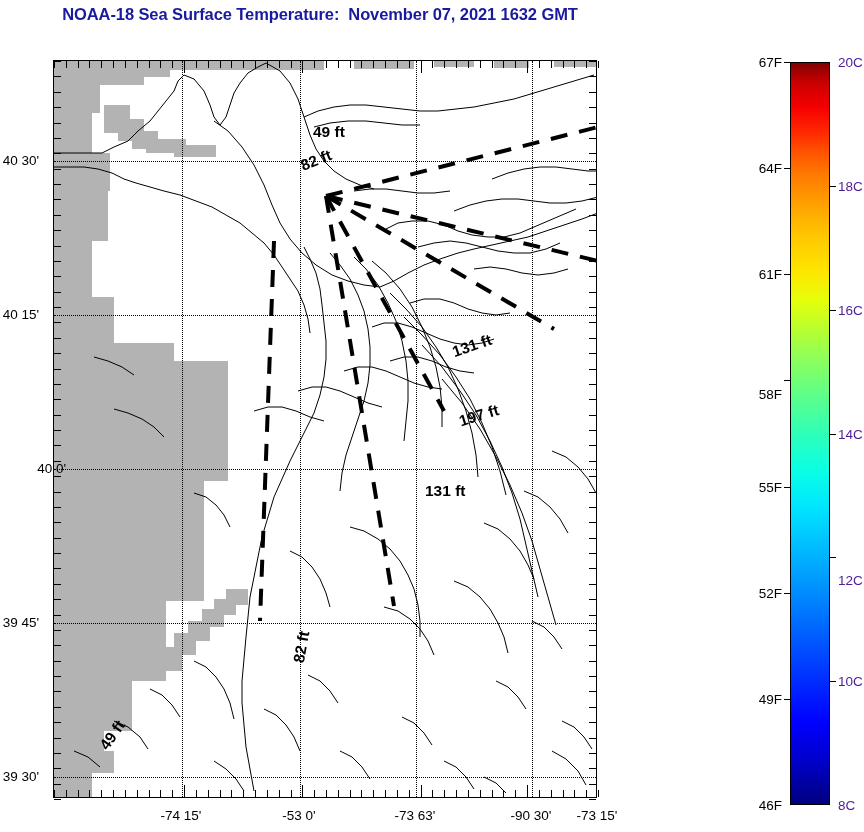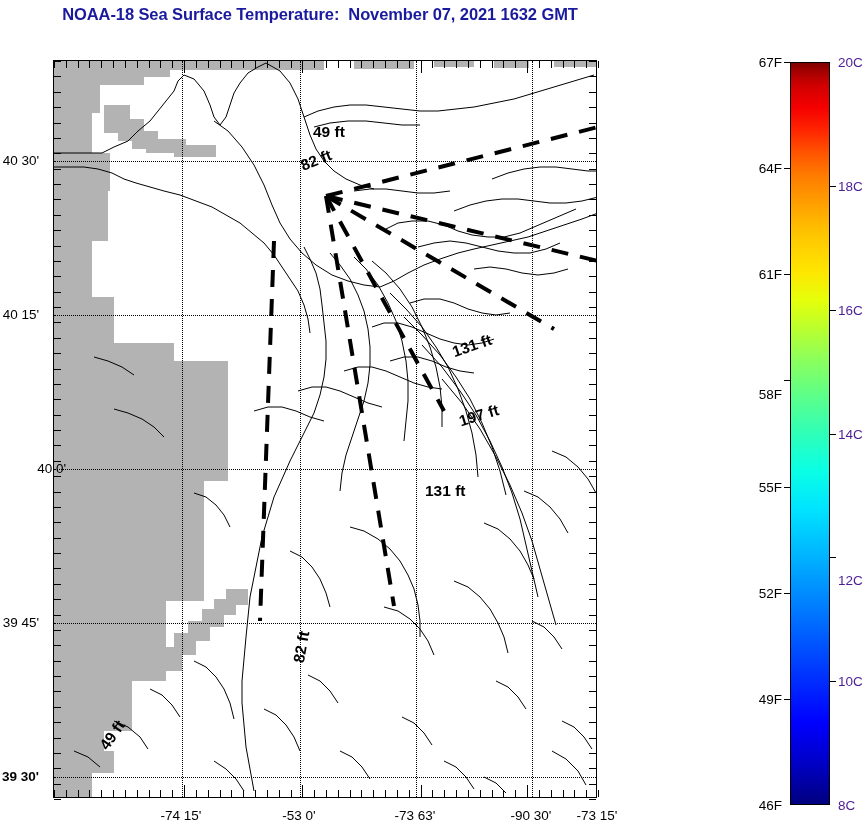--- a/index.html
+++ b/index.html
@@ -432,21 +432,21 @@
       <div class="tick tick-t" style="left: 532px;"></div>
       <div class="tick tick-t" style="left: 544px;"></div>
     </div>
 </div>
 
 <div id="ylabels">
     <div class="ytext" style="top: 160px; left: 0px; width: 39px;">40 30'</div>
     <div class="ytext" style="top: 314px; left: 0px; width: 39px;">40 15'</div>
     <div class="ytext" style="top: 468px; left: 0px; width: 39px; margin-left: 27px;">40 0'</div>
     <div class="ytext" style="top: 622px; left: 0px; width: 39px;">39 45'</div>
-    <div class="ytext" style="top: 776px; left: 0px; width: 39px; font-weight: bold;">39 30'</div>
+    <div class="ytext" style="top: 776px; left: 0px; width: 39px;">39 30'</div>
   </div>
 <div id="xlabels">
     <div class="xtext" style="left: 181px; top: 808px;">-74 15'</div>
     <div class="xtext" style="left: 299px; top: 808px;">-53 0'</div>
     <div class="xtext" style="left: 415px; top: 808px;">-73 63'</div>
     <div class="xtext" style="left: 531px; top: 808px;">-90 30'</div>
     <div class="xtext" style="left: 597px; top: 808px;">-73 15'</div>
   </div>
 
 <div id="colorbar-wrap">

